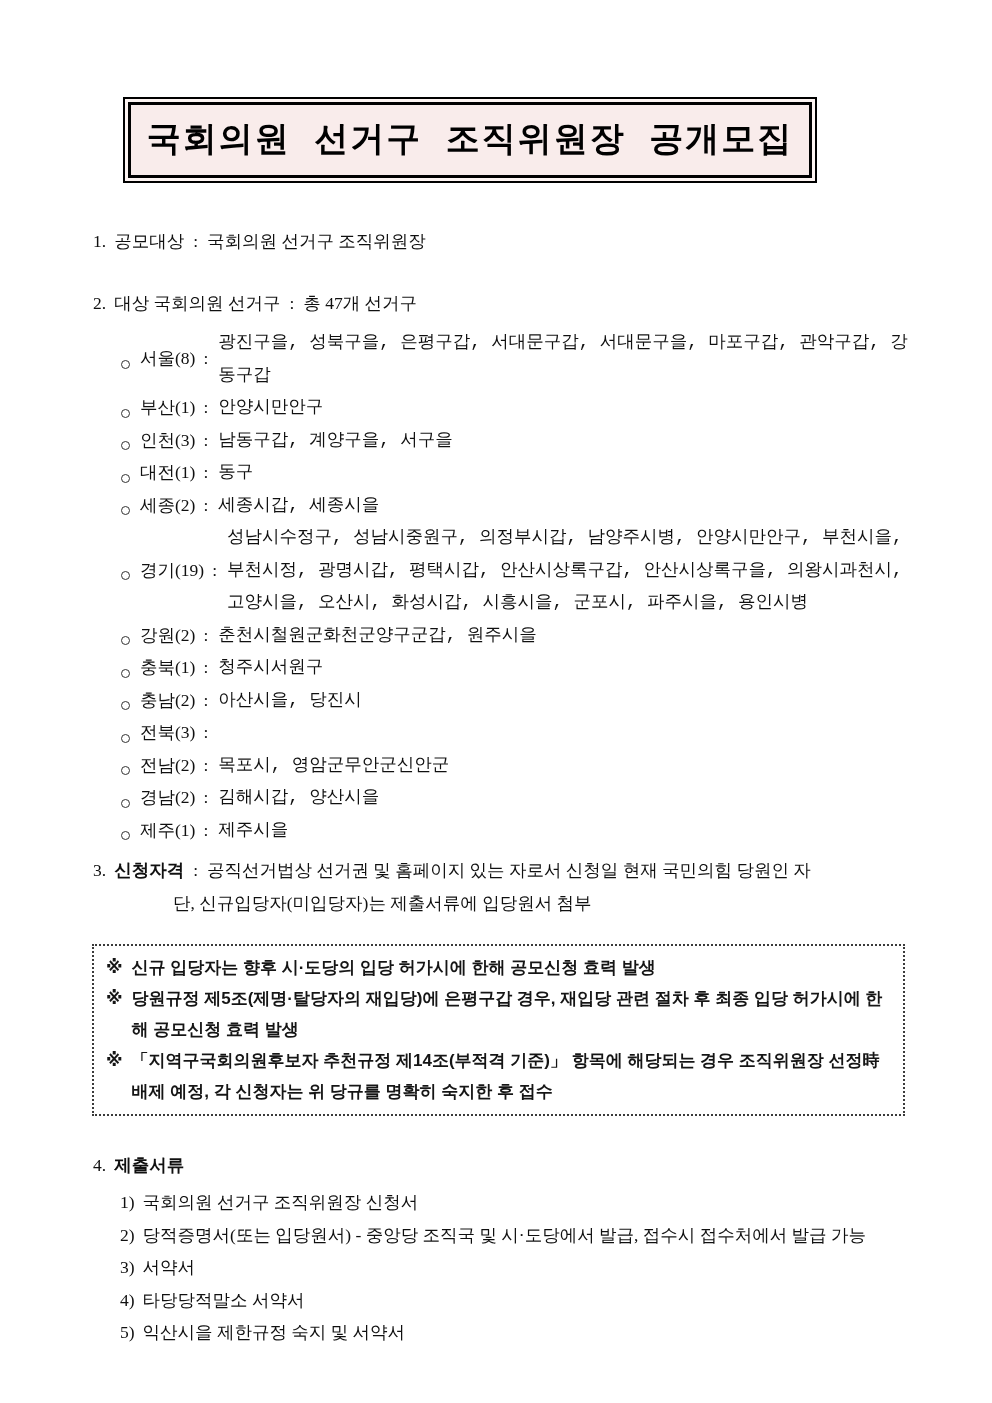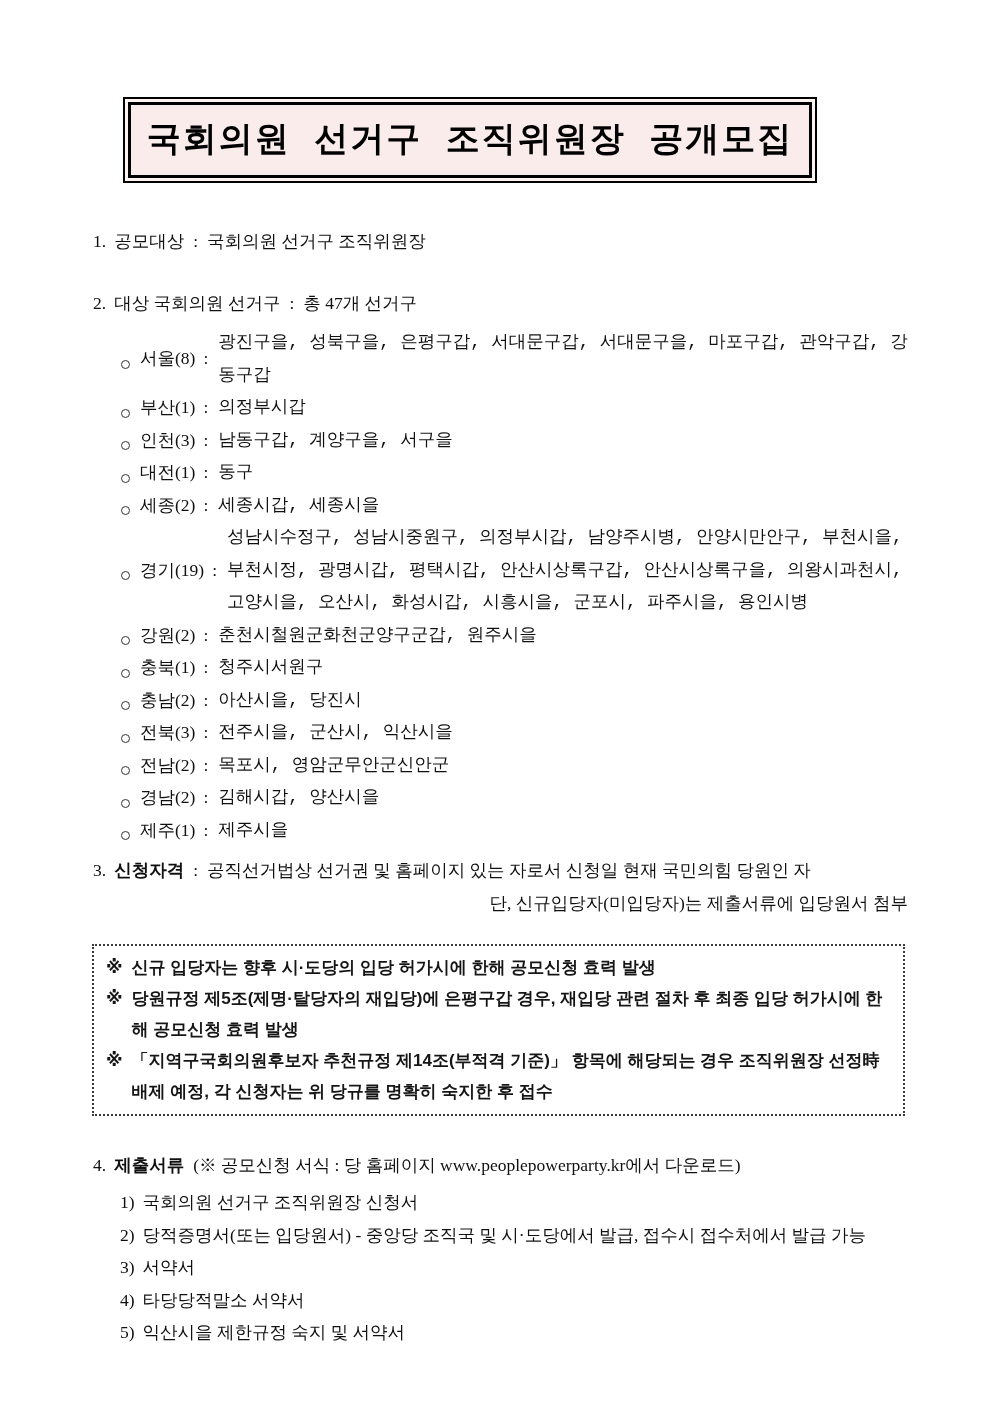--- a/index.html
+++ b/index.html
@@ -41,21 +41,21 @@
   .bullet {
     width:7px; height:7px; border:1px solid #333; border-radius:50%;
     margin:12px 10px 0 0; flex:none; background:transparent;
   }
   .rname  { white-space:nowrap; margin-right:8px; flex:none; }
   .rcolon { margin-right:10px; flex:none; }
   .rdistricts { flex:1 1 auto;font-family:Liberation Mono, monospace; }
 
   
   .sec3 { margin-top:8px; line-height:32.5px; white-space:nowrap; }
-  .sec3-line2 { margin-left:80px; line-height:32.5px; white-space:nowrap;text-align:right; }
+  .sec3-line2 { margin-left:80px; line-height:32.5px; white-space:nowrap; }
 
   
   .notes-box {
     margin-top:25px; margin-left:-1px; width:813px; box-sizing:border-box;
     border:2px dotted #3a3a3a; padding:6px 12px 7px;
     font-family:"Liberation Sans","DejaVu Sans",sans-serif;
     font-weight:bold; font-size:17px; line-height:31px; color:#151515;
   }
   .note-row { display:flex; align-items:flex-start; }
   .nmark { flex:none; margin-right:9px; }
@@ -96,21 +96,21 @@
     <div class="region-row">
       <span class="bullet"></span>
       <span class="rname">서울(8)</span>
       <span class="rcolon">:</span>
       <span class="rdistricts">광진구을, 성북구을, 은평구갑, 서대문구갑, 서대문구을, 마포구갑, 관악구갑, 강동구갑</span>
     </div>
     <div class="region-row">
       <span class="bullet"></span>
       <span class="rname">부산(1)</span>
       <span class="rcolon">:</span>
-      <span class="rdistricts">의정부시갑</span>
+      <span class="rdistricts">안양시만안구</span>
     </div>
     <div class="region-row">
       <span class="bullet"></span>
       <span class="rname">인천(3)</span>
       <span class="rcolon">:</span>
       <span class="rdistricts">남동구갑, 계양구을, 서구을</span>
     </div>
     <div class="region-row">
       <span class="bullet"></span>
       <span class="rname">대전(1)</span>
@@ -144,21 +144,20 @@
     <div class="region-row">
       <span class="bullet"></span>
       <span class="rname">충남(2)</span>
       <span class="rcolon">:</span>
       <span class="rdistricts">아산시을, 당진시</span>
     </div>
     <div class="region-row">
       <span class="bullet"></span>
       <span class="rname">전북(3)</span>
       <span class="rcolon">:</span>
-      <span class="rdistricts">전주시을, 군산시, 익산시을</span>
     </div>
     <div class="region-row">
       <span class="bullet"></span>
       <span class="rname">전남(2)</span>
       <span class="rcolon">:</span>
       <span class="rdistricts">목포시, 영암군무안군신안군</span>
     </div>
     <div class="region-row">
       <span class="bullet"></span>
       <span class="rname">경남(2)</span>
@@ -192,21 +191,20 @@
     </div>
     <div class="note-row">
       <span class="nmark">※</span>
       <span class="ntext">「지역구국회의원후보자 추천규정 제14조(부적격 기준)」 항목에 해당되는 경우 조직위원장 선정時 배제 예정, 각 신청자는 위 당규를 명확히 숙지한 후 접수</span>
     </div>
   </div>
 
   <div class="item-row sec4">
     <span class="num">4.</span>
     <span class="label bold">제출서류</span>
-    <span class="text">(※ 공모신청 서식 : 당 홈페이지 www.peoplepowerparty.kr에서 다운로드)</span>
   </div>
 
   <div class="doc-list">
     <div class="doc-row">
       <span class="dnum">1)</span>
       <span class="dtext">국회의원 선거구 조직위원장 신청서</span>
     </div>
     <div class="doc-row">
       <span class="dnum">2)</span>
       <span class="dtext">당적증명서(또는 입당원서) - 중앙당 조직국 및 시·도당에서 발급, 접수시 접수처에서 발급 가능</span>

